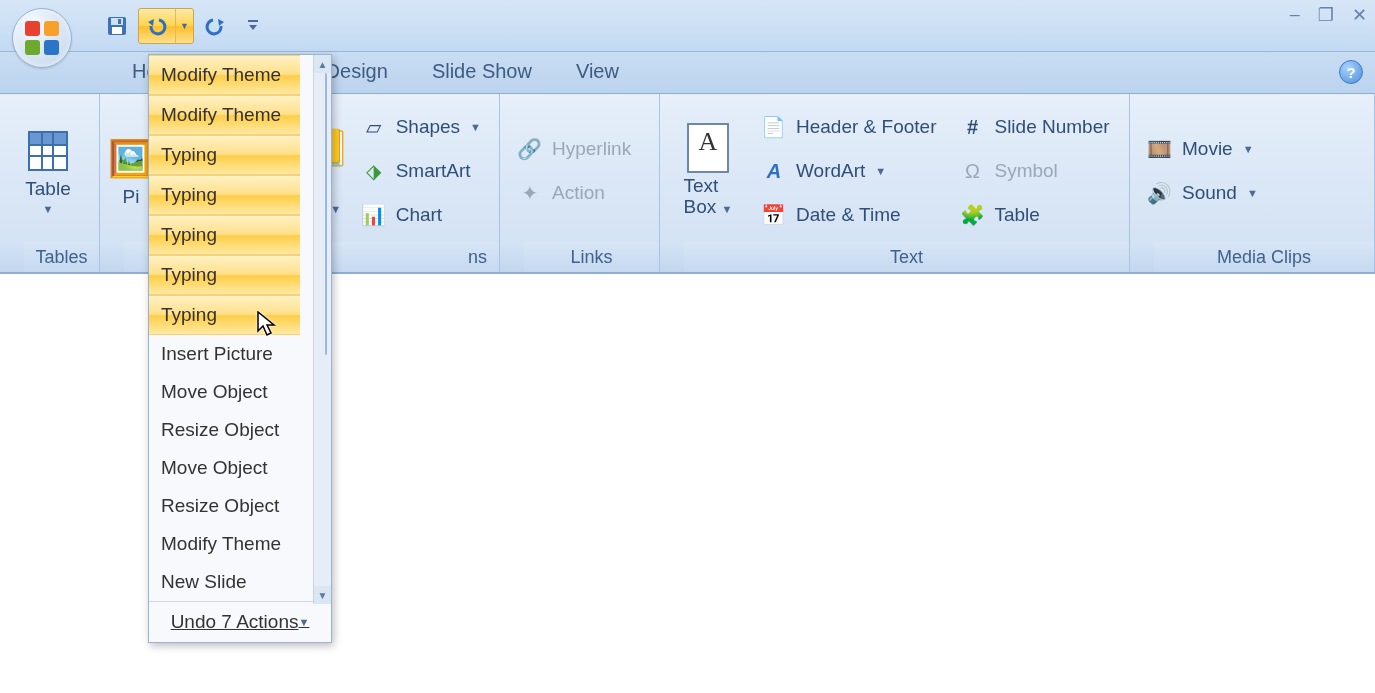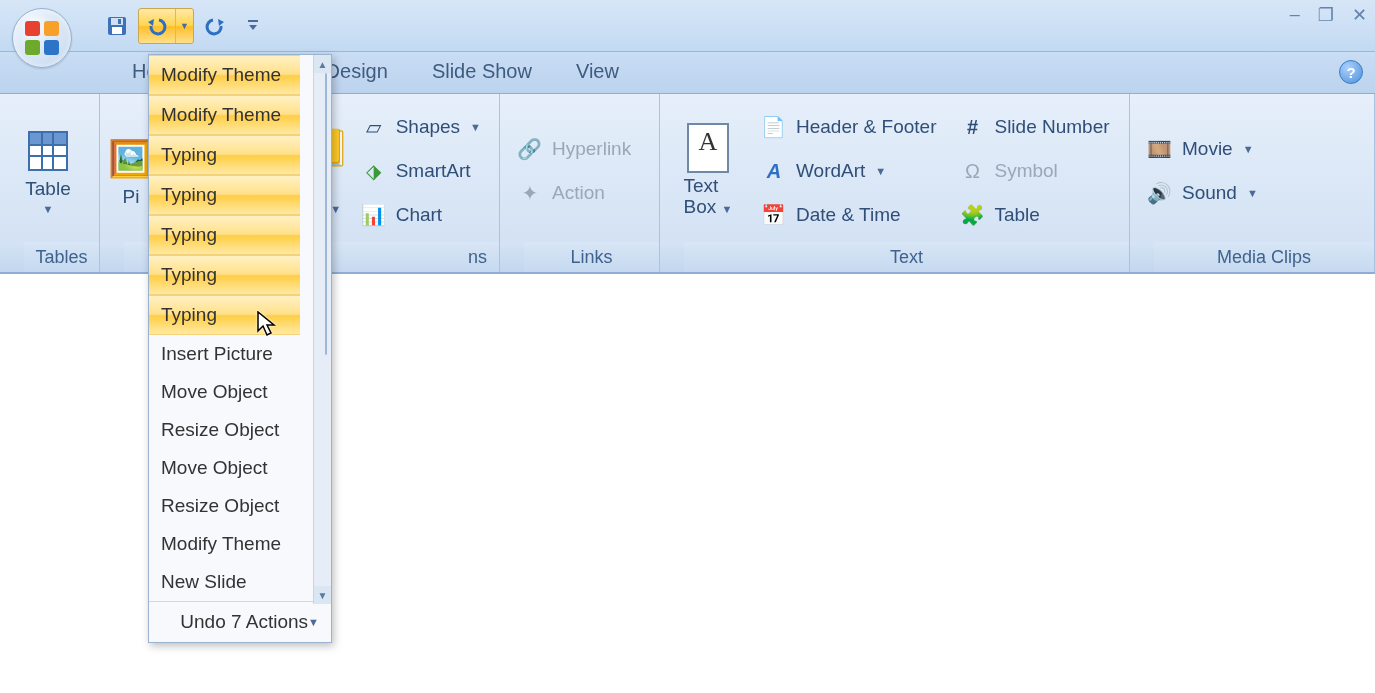--- a/index.html
+++ b/index.html
@@ -64,21 +64,21 @@
 
   
   .undo-drop {
     position:absolute; left:148px; top:54px; width:184px;
     background:#f7f9fc; border:1px solid #9ab3d1; box-shadow:2px 3px 8px rgba(0,0,0,.25);
     z-index:30;
   }
   .undo-list { max-height:580px; overflow:hidden; }
   .undo-item { padding:8px 12px; font-size:19px; color:#333; cursor:default; white-space:nowrap; }
   .undo-item.hl { background:linear-gradient(to bottom,#fff1c3 0%,#ffe08a 48%,#ffce47 52%,#ffe9a2 100%); border-top:1px solid #f3d27a; border-bottom:1px solid #f3d27a; }
-  .undo-footer { border-top:1px solid #cdd9e8; padding:9px 12px; font-size:19px; color:#333; display:flex; align-items:center; justify-content:flex-end;}
+  .undo-footer { border-top:1px solid #cdd9e8; padding:9px 12px; font-size:19px; color:#333; display:flex; align-items:center; justify-content:center;text-decoration:underline;}
   .undo-sb { position:absolute; right:0; top:0; bottom:38px; width:18px; background:#e6edf6; border-left:1px solid #c6d4e6; display:flex; flex-direction:column; align-items:center; }
   .sb-btn{height:18px;width:100%;display:flex;align-items:center;justify-content:center;font-size:10px;color:#5a7aa5;background:#dbe6f3;}
   .sb-track{flex:1;position:relative;}
   .sb-thumb{position:absolute;top:0;left:2px;right:2px;height:55%;background:linear-gradient(to right,#d2e0f0,#b9cfe8);border:1px solid #9cb8d9;border-radius:2px;}
   .sb-grip{position:absolute;top:42%;left:4px;right:4px;height:12px;display:flex;flex-direction:column;gap:2px;}
   .sb-grip div{height:1px;background:#8faed3;}
 
   
   .cursor {
     position:absolute; left:257px; top:311px; z-index:40; pointer-events:none;

